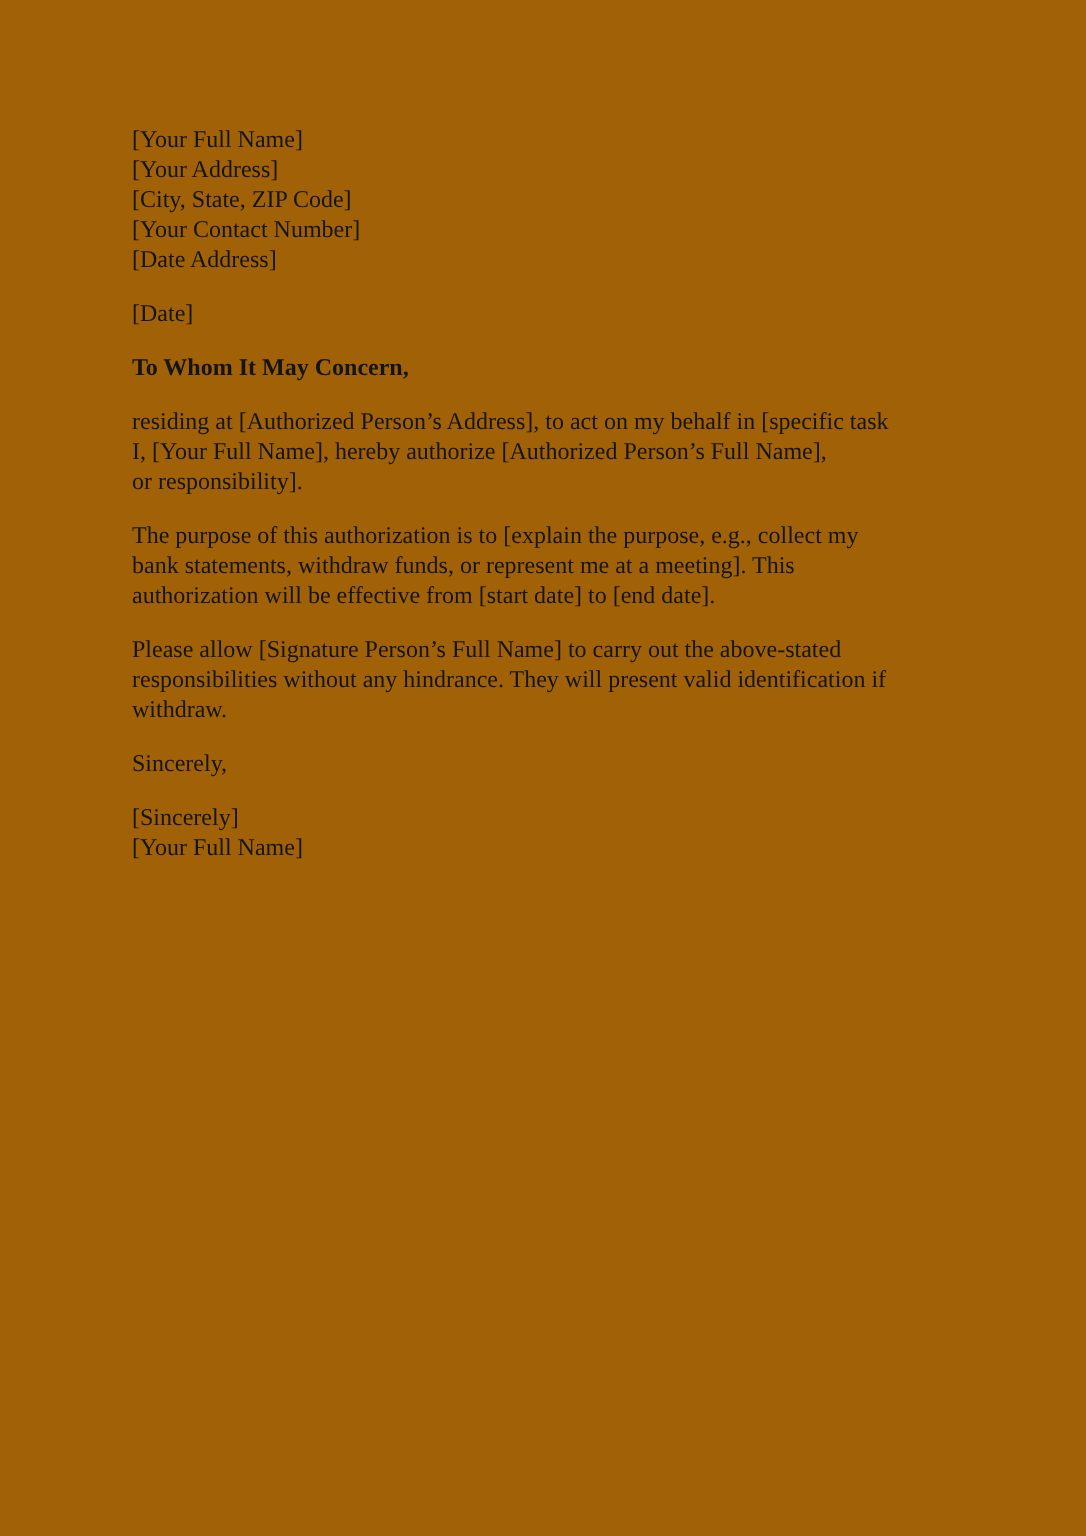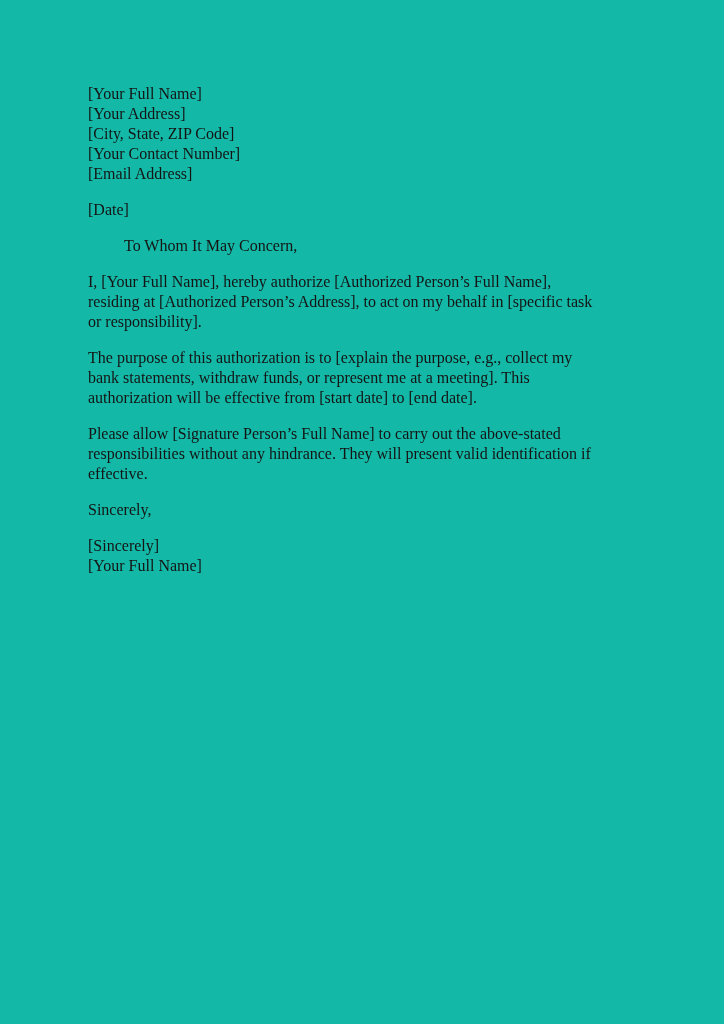--- a/index.html
+++ b/index.html
@@ -11,77 +11,76 @@
     width: 724px;
     height: 1024px;
     position: relative;
     overflow: hidden;
     font-family: "Liberation Serif", "DejaVu Serif", serif;
     color: #141414;
   }
   .page {
     position: absolute;
     inset: 0;
-    background: #14b8a6;
+    background: #a16207;
   }
   .letter {
     position: absolute;
     left: 88px;
     top: 84px;
     width: 552px;
     font-size: 16px;
     line-height: 20px;
   }
   .para {
     margin: 0 0 16px 0;
     padding: 0;
   }
   .line {
     display: block;
     white-space: nowrap;
   }
   .salutation {
-    font-weight: normal;
-    margin-left: 36px;
+    font-weight: bold;
   }
 </style>
 </head>
 <body>
 
 <div class="page">
   <div class="letter">
 
     <p class="para">
       <span class="line">[Your Full Name]</span>
       <span class="line">[Your Address]</span>
       <span class="line">[City, State, ZIP Code]</span>
       <span class="line">[Your Contact Number]</span>
-      <span class="line">[Email Address]</span>
+      <span class="line">[Date Address]</span>
     </p>
 
     <p class="para">[Date]</p>
 
     <p class="para salutation">To Whom It May Concern,</p>
 
     <p class="para">
+      <span class="line">residing at [Authorized Person’s Address], to act on my behalf in [specific task</span>
       <span class="line">I, [Your Full Name], hereby authorize [Authorized Person’s Full Name],</span>
-      <span class="line">residing at [Authorized Person’s Address], to act on my behalf in [specific task</span>
       <span class="line">or responsibility].</span>
     </p>
 
     <p class="para">
       <span class="line">The purpose of this authorization is to [explain the purpose, e.g., collect my</span>
       <span class="line">bank statements, withdraw funds, or represent me at a meeting]. This</span>
       <span class="line">authorization will be effective from [start date] to [end date].</span>
     </p>
 
     <p class="para">
       <span class="line">Please allow [Signature Person’s Full Name] to carry out the above-stated</span>
       <span class="line">responsibilities without any hindrance. They will present valid identification if</span>
-      <span class="line">effective.</span>
+      <span class="line">withdraw.</span>
     </p>
 
 
     <p class="para">Sincerely,</p>
 
     <p class="para">
       <span class="line">[Sincerely]</span>
       <span class="line">[Your Full Name]</span>
     </p>
 

